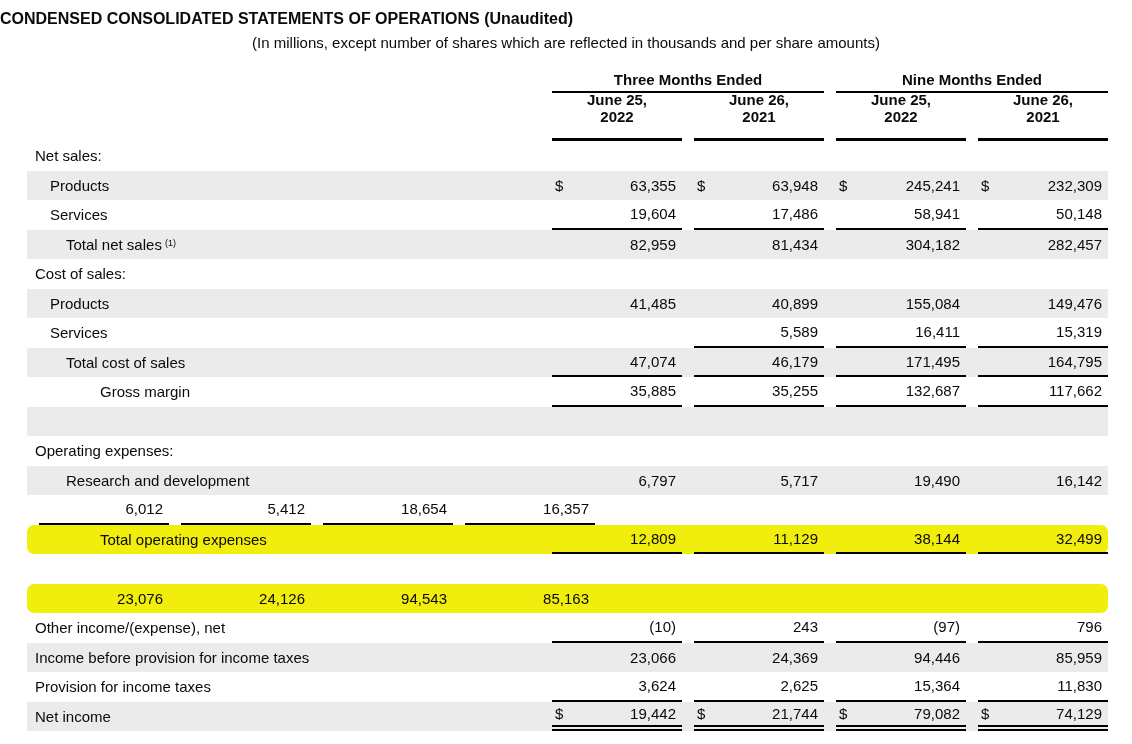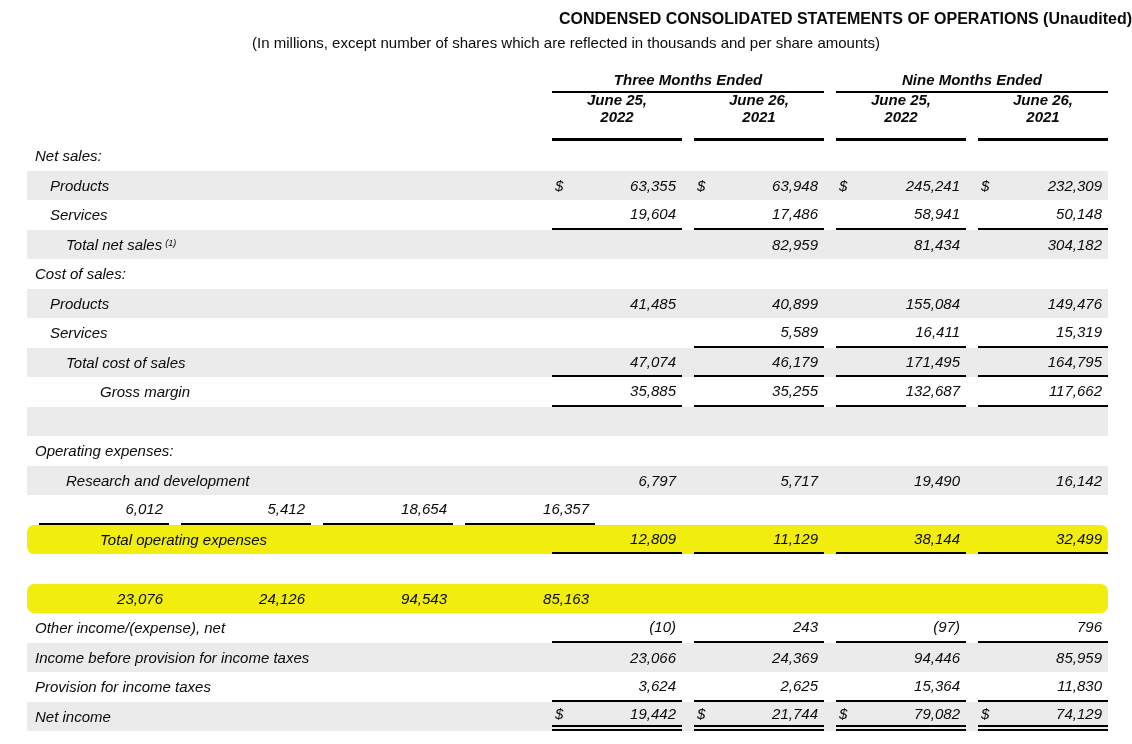--- a/index.html
+++ b/index.html
@@ -12,32 +12,32 @@
   html, body {
     margin: 0; padding: 0;
     width: 1132px; height: 744px;
     background: #ffffff;
     font-family: "Liberation Sans", "DejaVu Sans", sans-serif;
     color: var(--text);
     overflow: hidden;
   }
   .title {
     margin: 8px 0 0 0;
-    text-align: right;
+    text-align: left;
     font-size: 16px;
     line-height: 22px;
     font-weight: bold;
   }
   .subtitle {
     margin-top: 3px;
     text-align: center;
     font-size: 15px;
     line-height: 20px;
   }
-  .fintable { margin: 16px 24px 10px 27px; font-style: italic; }
+  .fintable { margin: 16px 24px 10px 27px; }
   .hrow { display: flex; }
   .hspacer { flex: 1 1 auto; }
   .hgroups { height: 24px; align-items: flex-end; }
   .hgroup {
     width: 272px; margin-left: 12px;
     text-align: center; font-weight: bold; font-size: 15px;
     border-bottom: 2px solid var(--rule);
     padding-bottom: 3px;
   }
   .hdates { height: 48px; }
@@ -160,20 +160,24 @@
             <span class="num">82,959</span>
           </div>
           <div class="vcell u-none">
             <span class="dollar"></span>
             <span class="num">81,434</span>
           </div>
           <div class="vcell u-none">
             <span class="dollar"></span>
             <span class="num">304,182</span>
           </div>
+          <div class="vcell u-none">
+            <span class="dollar"></span>
+            <span class="num">282,457</span>
+          </div>
         </div>
         <div class="row bg-none">
           <div class="label ind0">
             <span>Cost of sales:</span>
           </div>
         </div>
         <div class="row bg-stripe">
           <div class="label ind1">
             <span>Products</span>
           </div>

